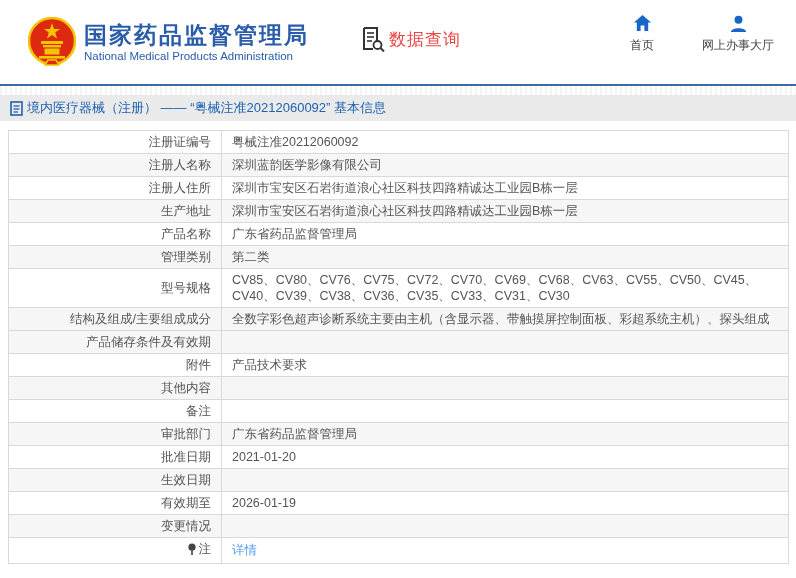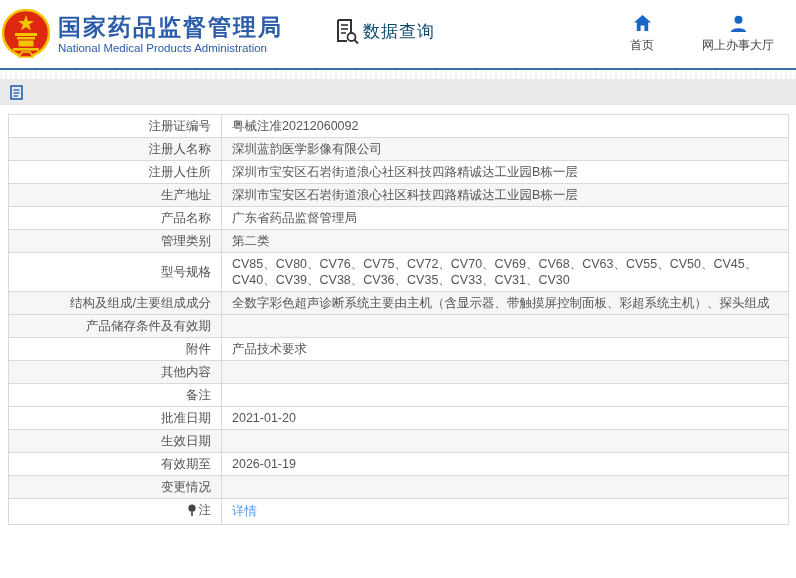--- a/index.html
+++ b/index.html
@@ -1,27 +1,27 @@
 <!DOCTYPE html>
 <html><head>
 <meta charset="utf-8">
 <style>
   * { margin: 0; padding: 0; box-sizing: border-box; }
   html, body { width: 796px; height: 578px; background: #ffffff; overflow: hidden;
     font-family: "Liberation Sans", "DejaVu Sans", sans-serif; }
 
   
-  .header { height: 68px; display: flex; align-items: center; position: relative; padding-left: 2px; }
+  .header { height: 84px; display: flex; align-items: center; position: relative; padding-left: 28px; }
   .emblem { width: 48px; height: 50px; flex: 0 0 auto; }
   .org-block { margin-left: 8px; }
   .org-cn { font-size: 23px; font-weight: bold; color: #2a5caa; letter-spacing: 2px; line-height: 26px; }
   .org-en { font-size: 11.5px; color: #2a5caa; margin-top: 2px; }
   .dq-block { display: flex; align-items: center; margin-left: 52px; margin-top: -6px; }
   .dq-icon { width: 24px; height: 26px; margin-right: 4px; }
-  .dq-label { font-size: 17px; color: #0c4a6e; letter-spacing: 1px; }
+  .dq-label { font-size: 17px; color: #ef4444; letter-spacing: 1px; }
   .nav { position: absolute; right: 22px; top: 14px; display: flex; gap: 48px; }
   .nav-item { display: flex; flex-direction: column; align-items: center; cursor: pointer; }
   .nav-item svg { width: 19px; height: 19px; }
   .nav-label { font-size: 12px; color: #444; margin-top: 4px; white-space: nowrap; }
 
   
   .blue-line { height: 2px; background: #3a6ca8; }
   .texture-band { height: 9px;
     background: repeating-linear-gradient(90deg, #f4f4f4 0 2px, #ffffff 2px 5px); }
   .crumb-bar { height: 26px; background: #eaeaea; display: flex; align-items: center; padding-left: 10px; }
@@ -88,20 +88,21 @@
 <div class="blue-line"></div>
 <div class="texture-band"></div>
 
 <div class="crumb-bar">
   <svg class="crumb-icon" viewBox="0 0 13 15">
     <rect x="1" y="1" width="11" height="13" fill="none" stroke="#1e62b0" stroke-width="1.6"></rect>
     <line x1="3.5" y1="5" x2="9.5" y2="5" stroke="#1e62b0" stroke-width="1.3"></line>
     <line x1="3.5" y1="8" x2="9.5" y2="8" stroke="#1e62b0" stroke-width="1.3"></line>
     <line x1="3.5" y1="11" x2="8" y2="11" stroke="#1e62b0" stroke-width="1.3"></line>
   </svg>
+  <span class="crumb-text">境内医疗器械（注册） —— “粤械注准20212060092” 基本信息</span>
 </div>
 <div class="gap"></div>
 
 <table class="info">
   <tbody>
     <tr>
       <td class="lbl">注册证编号</td>
       <td class="val">粤械注准20212060092</td>
     </tr>
     <tr class="alt">
@@ -141,20 +142,24 @@
       <td class="val">产品技术要求</td>
     </tr>
     <tr class="alt">
       <td class="lbl">其他内容</td>
       <td class="val"></td>
     </tr>
     <tr>
       <td class="lbl">备注</td>
       <td class="val"></td>
     </tr>
+    <tr class="alt">
+      <td class="lbl">审批部门</td>
+      <td class="val">广东省药品监督管理局</td>
+    </tr>
     <tr>
       <td class="lbl">批准日期</td>
       <td class="val">2021-01-20</td>
     </tr>
     <tr class="alt">
       <td class="lbl">生效日期</td>
       <td class="val"></td>
     </tr>
     <tr>
       <td class="lbl">有效期至</td>

